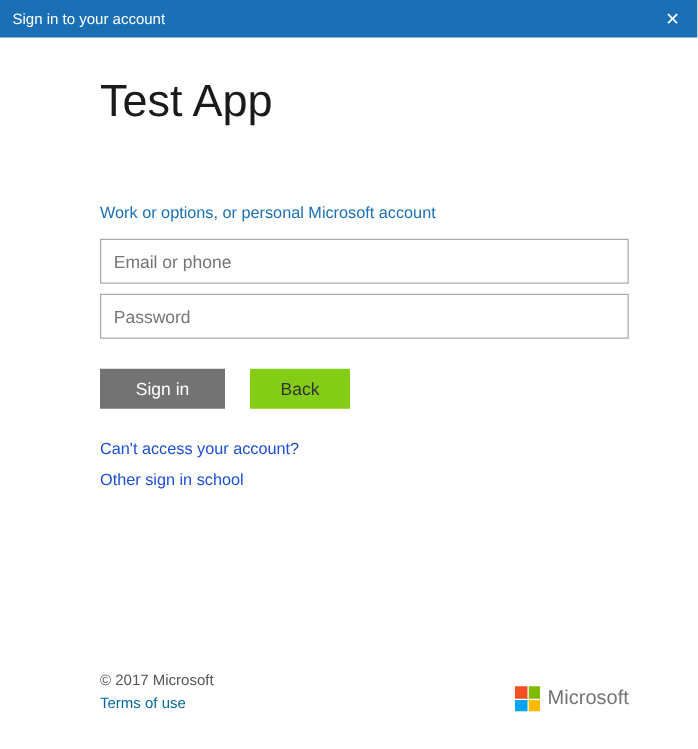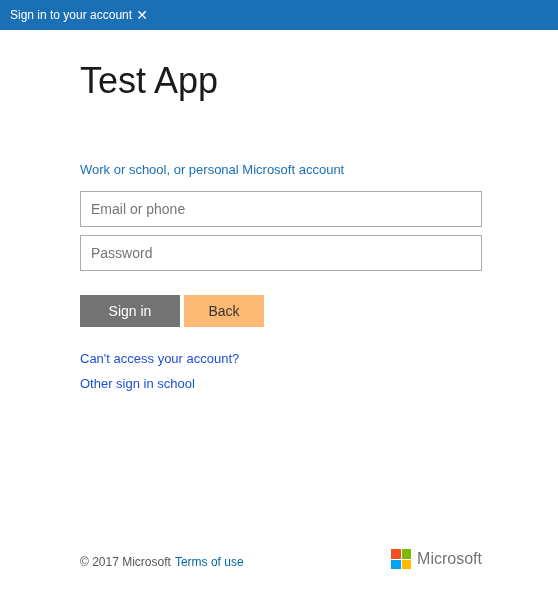--- a/index.html
+++ b/index.html
@@ -8,39 +8,39 @@
       background: #fff;
       width: 558px;
       height: 599px;
       overflow: hidden;
     }
     .title-bar {
       background: #1a6fb5;
       height: 30px;
       display: flex;
       align-items: center;
-      justify-content: flex-start;
+      justify-content: space-between;
       padding: 0 10px;
     }
     .title-bar-text {
       color: #fff;
       font-size: 12px;
     }
     .title-bar-close {
       color: #fff;
       font-size: 14px;
       cursor: pointer;
       width: 20px;
       height: 20px;
       display: flex;
       align-items: center;
       justify-content: center;
     }
     .content {
-      padding: 30px 76px 20px 80px;
+      padding: 30px 55px 20px 80px;
       display: flex;
       flex-direction: column;
       height: calc(599px - 30px);
     }
     .app-title {
       font-size: 36px;
       font-weight: 300;
       color: #1a1a1a;
       margin-bottom: 60px;
     }
@@ -71,46 +71,47 @@
     .btn-signin {
       background: #737373;
       color: #fff;
       border: none;
       padding: 8px 24px;
       font-size: 14px;
       cursor: pointer;
       min-width: 100px;
     }
     .btn-back {
-      background: #fdba74;
+      background: #84cc16;
       color: #333;
       border: none;
       padding: 8px 24px;
       font-size: 14px;
       cursor: pointer;
       min-width: 80px;
-      margin-left: 4px;
+      margin-left: 20px;
     }
     .link {
       color: #1d4ed8;
       font-size: 13px;
       text-decoration: none;
       margin-bottom: 10px;
       cursor: pointer;
       display: block;
     }
     .footer {
       margin-top: auto;
       display: flex;
       justify-content: space-between;
       align-items: flex-end;
       padding-bottom: 10px;
     }
     .footer-left {
       display: flex;
+      flex-direction: column;
       gap: 4px;
     }
     .footer-copy {
       font-size: 12px;
       color: #555;
     }
     .footer-links {
       display: flex;
       gap: 10px;
     }
@@ -148,21 +149,21 @@
 
 <div class="title-bar">
   <span class="title-bar-text">Sign in to your account</span>
   <span class="title-bar-close">✕</span>
 </div>
 
 <div class="content">
   <h1 class="app-title">Test App</h1>
 
   <p class="subtitle">
-    <span>Work or school, or personal </span><span style="color:#1a6fb5;">Microsoft</span><span> account</span>
+    <span>Work or options, or personal </span><span style="color:#1a6fb5;">Microsoft</span><span> account</span>
   </p>
 
   <input type="text" class="input-field" placeholder="Email or phone" style="">
   <input type="password" class="input-field" placeholder="Password" style="">
 
   <div class="buttons-row">
     <button class="btn-signin">Sign in</button>
     <button class="btn-back">Back</button>
   </div>
 

